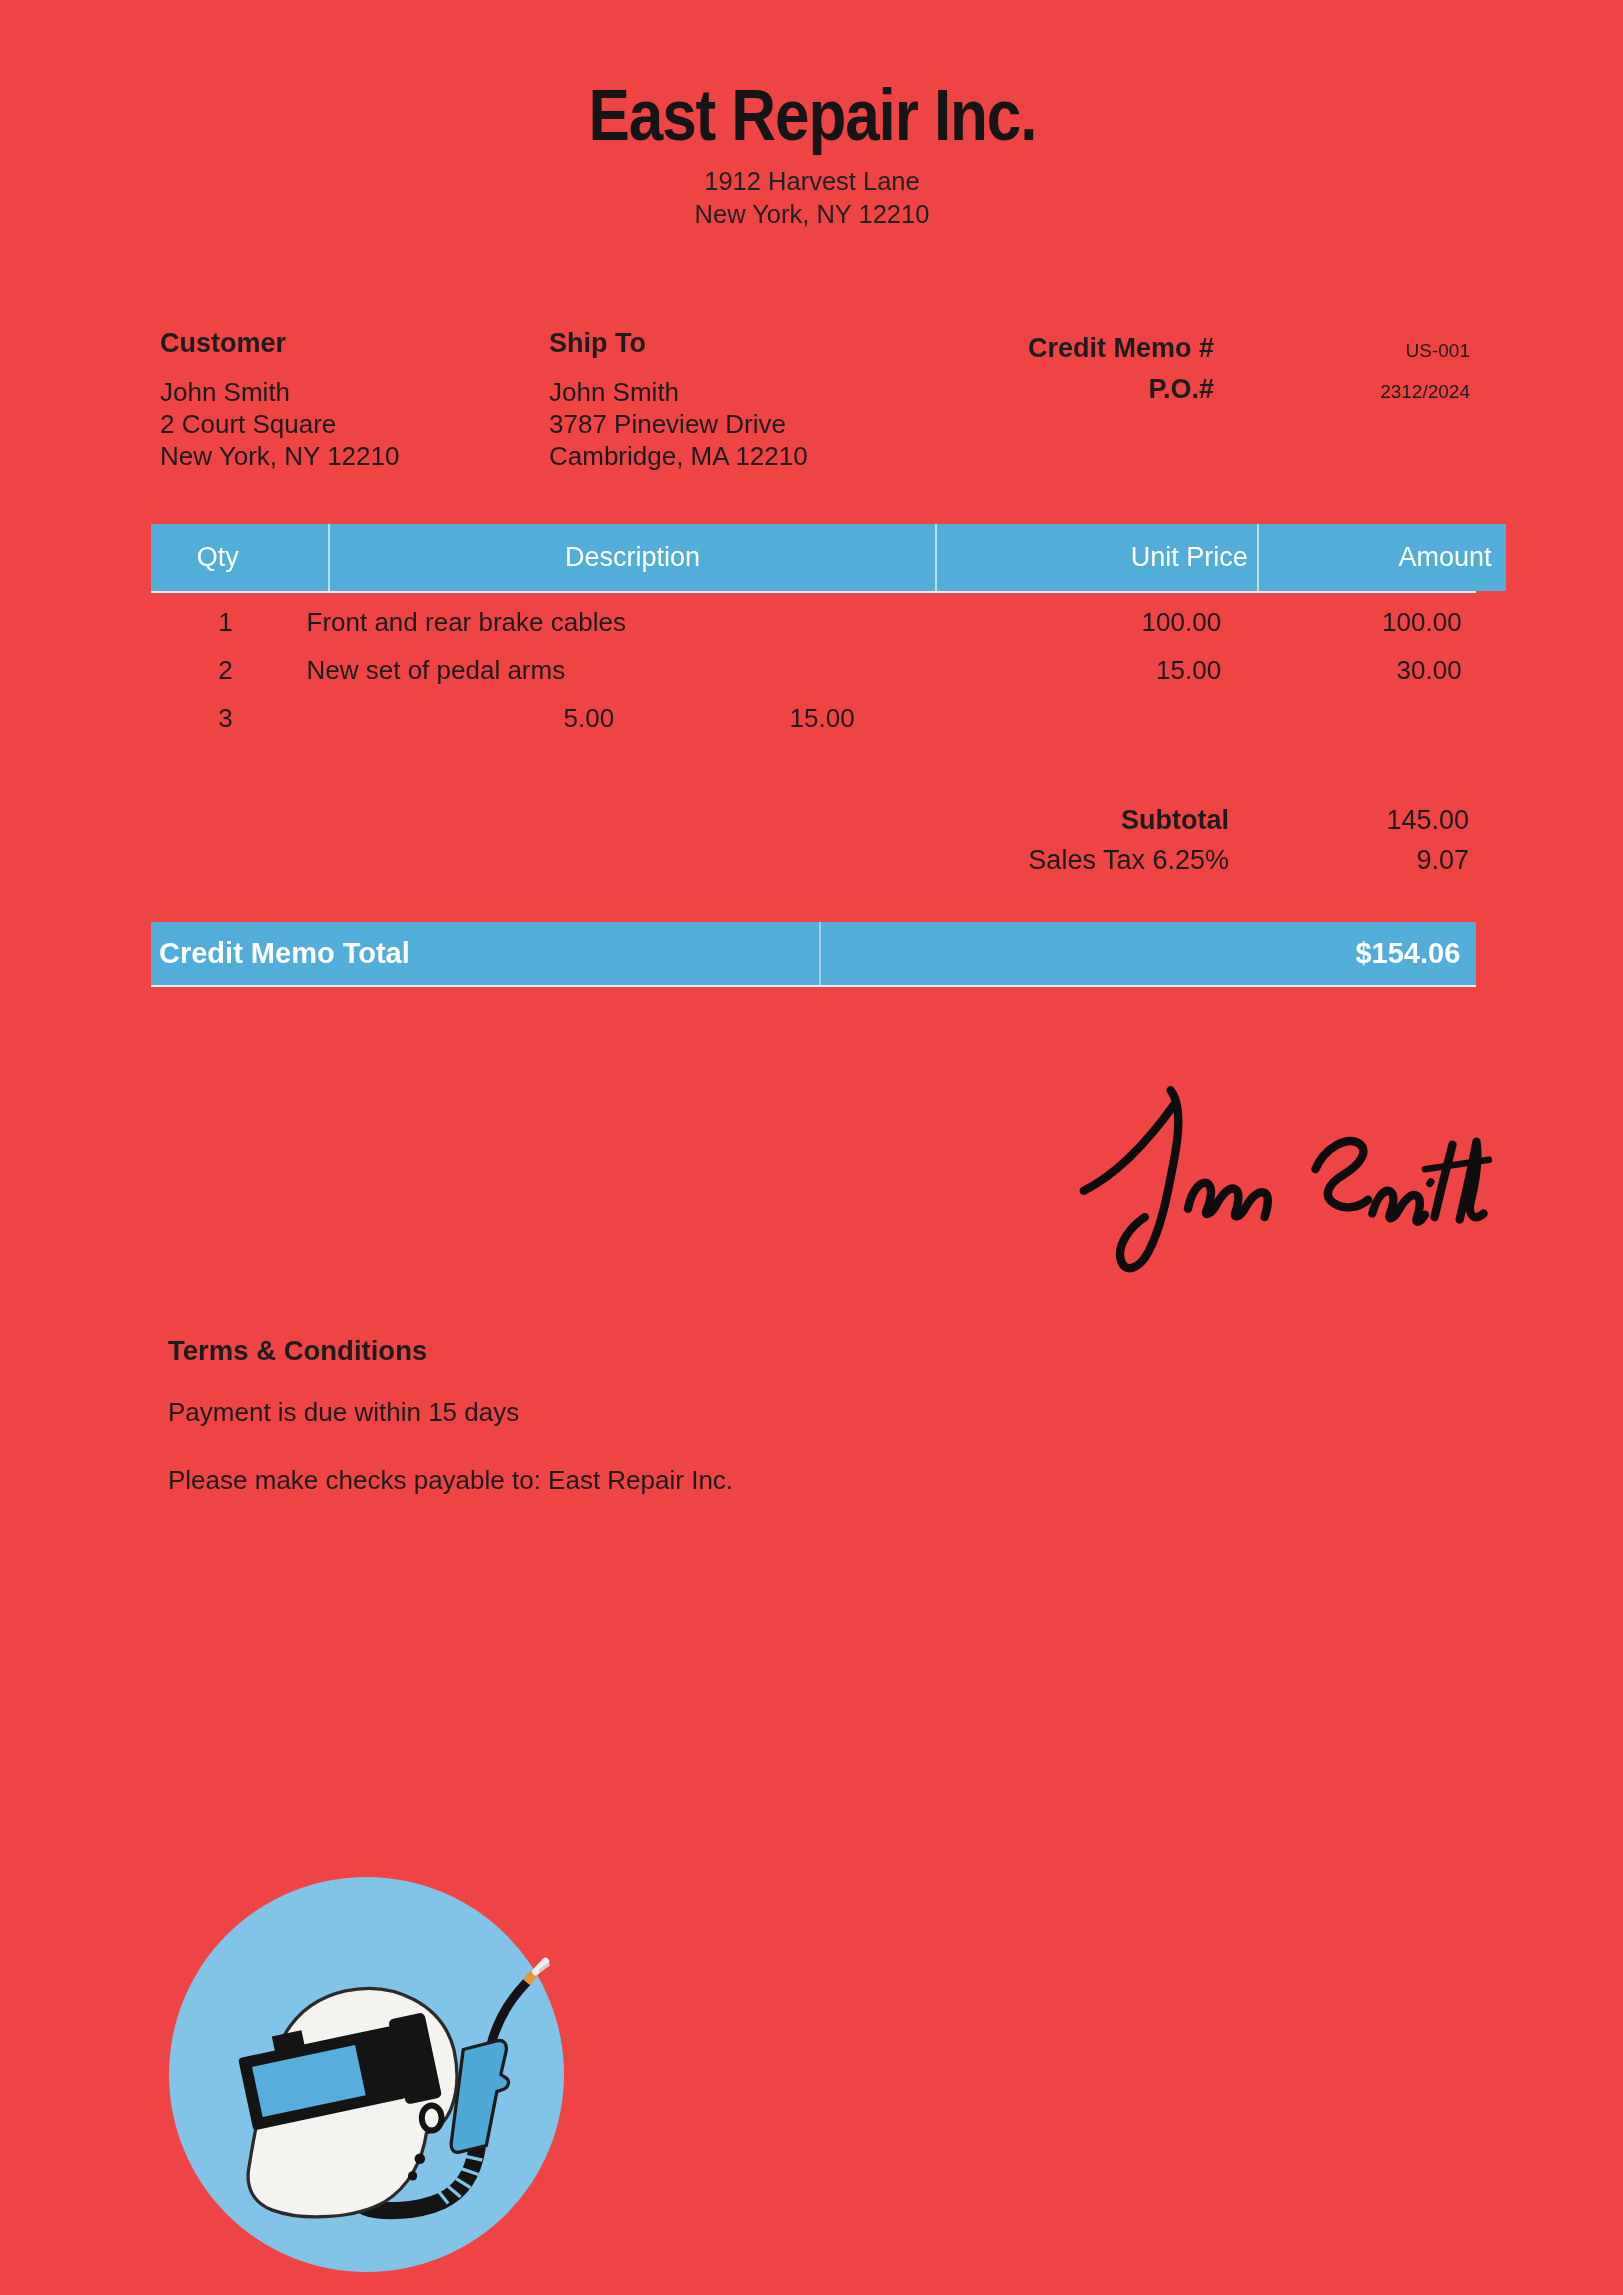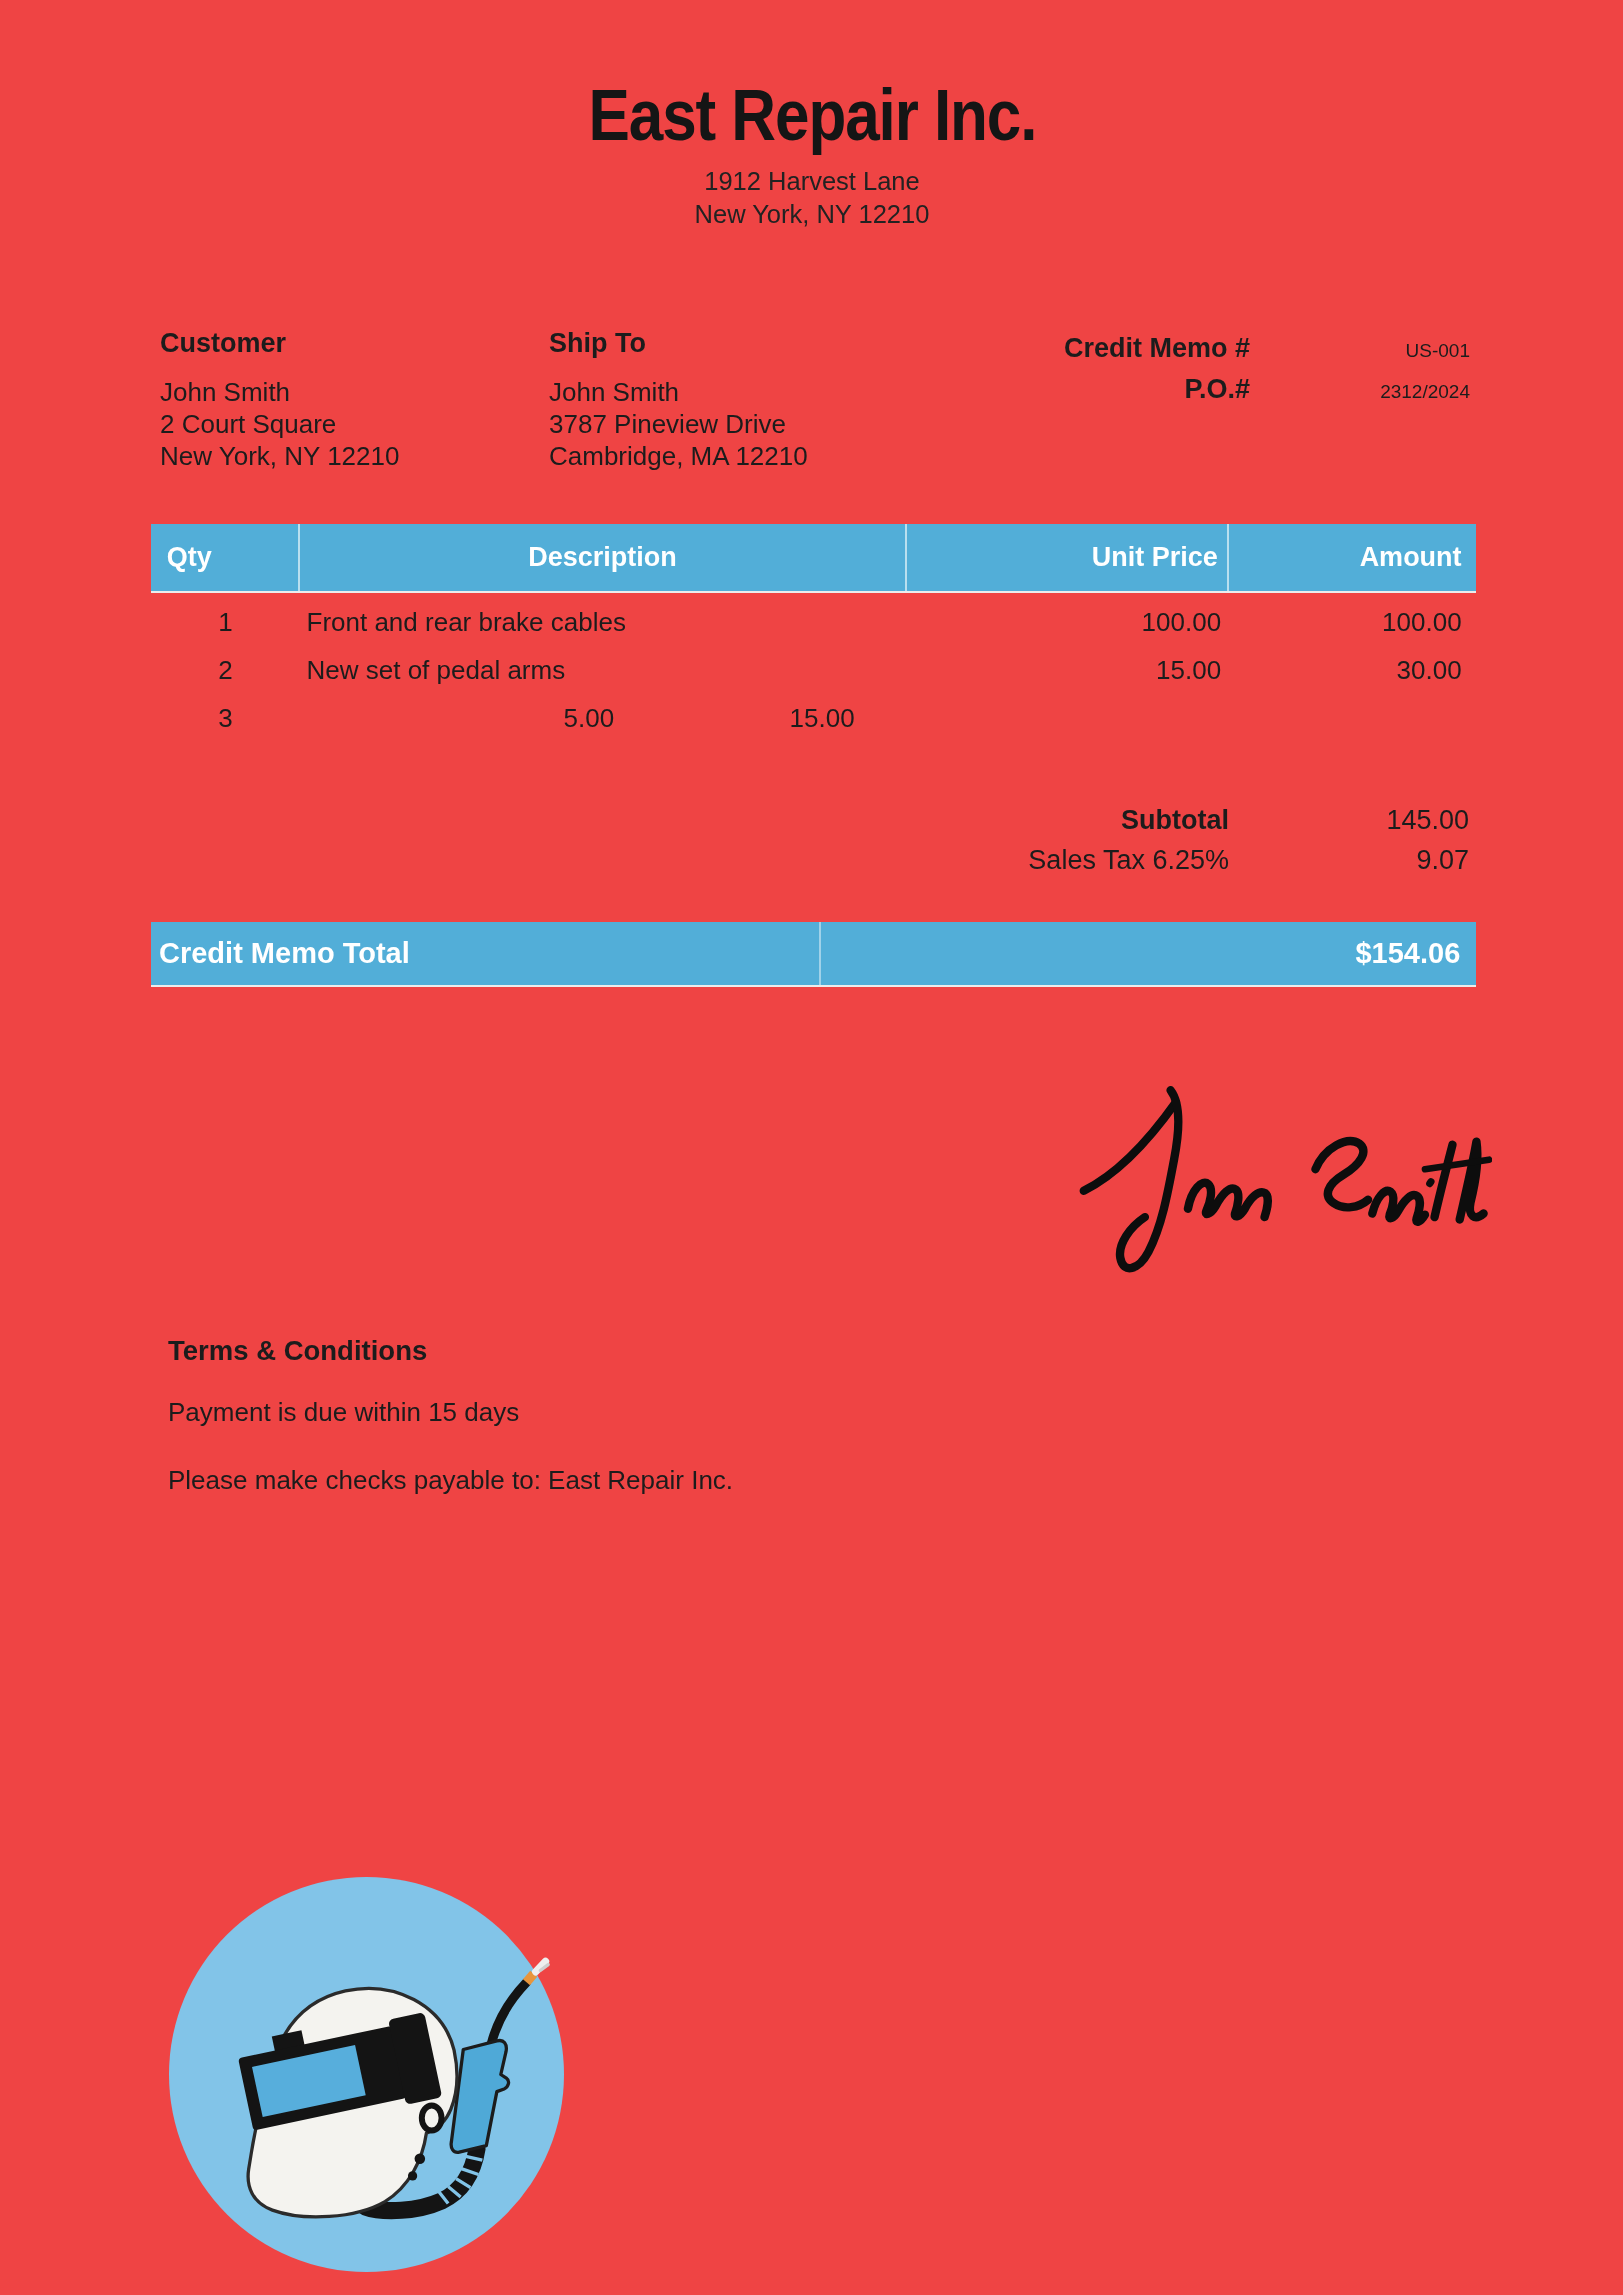--- a/index.html
+++ b/index.html
@@ -21,27 +21,27 @@
     transform:scaleX(.85);transform-origin:center;
     letter-spacing:-1.3px;line-height:1.05;
   }
   .company-address{margin-top:11.8px;font-size:25.5px;line-height:33px;color:#222;}
   
   .info-block{position:absolute;top:327px;font-size:26px;line-height:32px;}
   .info-block .heading{font-weight:bold;font-size:27px;margin-bottom:17px;}
   .customer-block{left:160px;}
   .shipto-block{left:549px;}
   .meta-block{position:absolute;left:949px;top:329px;width:521px;}
-  .meta-row{display:flex;align-items:baseline;line-height:39px;}
+  .meta-row{display:flex;align-items:baseline;line-height:39px;gap:36px;}
   .meta-label{flex:1;text-align:right;font-weight:bold;font-size:27px;}
   .meta-value{width:220px;text-align:right;font-size:19px;}
   
   .tbl-header{
     position:absolute;left:151px;top:524px;width:1325px;height:67px;
-    display:flex;align-items:flex-end;color:#ffffff;font-weight:bold;font-size:27px;
+    display:flex;align-items:flex-end;color:#ffffff;font-weight:normal;font-size:27px;padding-left:30px;
   }
   .tbl-header .cell{height:100%;display:flex;align-items:center;box-sizing:border-box;}
   .c-qty{width:149px;padding-left:15.7px;}
   .c-desc{width:607px;justify-content:center;}
   .c-unit{width:322px;justify-content:flex-end;padding-right:9.2px;}
   .c-amt{width:247px;justify-content:flex-end;padding-right:14.4px;}
   .tbl-header .cell.divided{border-right:2px solid rgba(255,255,255,.6);}
   .tbl-hairline{position:absolute;left:151px;width:1325px;height:2px;background:#ececec;}
   .tbl-rows{position:absolute;left:151px;top:593px;width:1325px;font-size:26px;}
   .tbl-row{display:flex;height:48px;align-items:center;}

